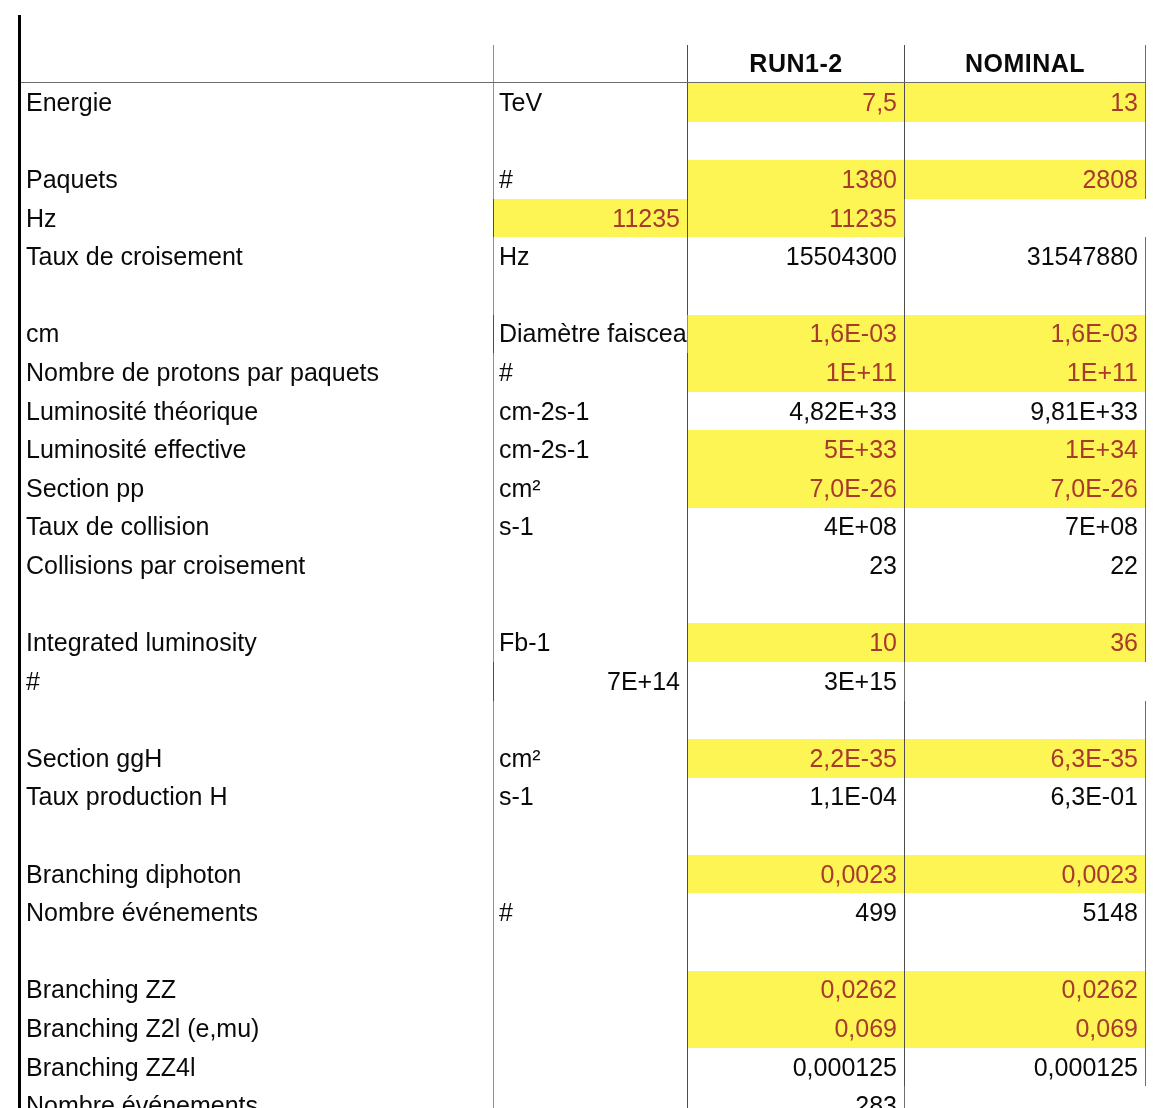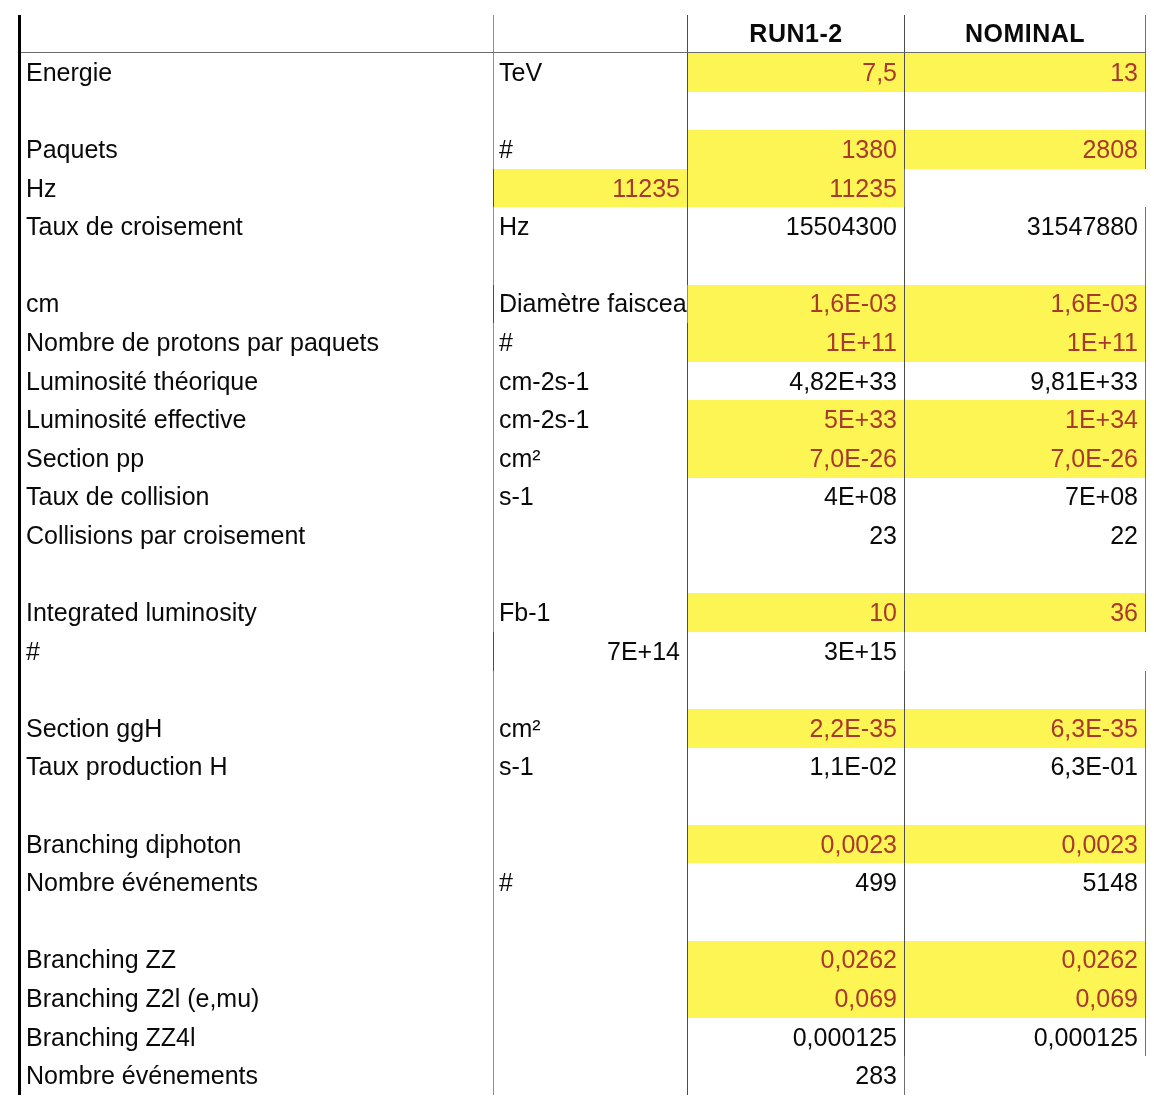--- a/index.html
+++ b/index.html
@@ -18,21 +18,21 @@
     left: 18px; top: 15px;
     width: 1128px;
     border-left: 3px solid #000000;
   }
 
   .row {
     display: grid;
     grid-template-columns: 473px 194px 217px 241px;
     height: 38.6px;
   }
-  .row.header { height: 38px; border-bottom: 1px solid var(--header-line); }
+  .row.header { height: 38px; border-bottom: 1px solid var(--header-line); margin-top: 30px; }
 
   .cell {
     display: flex;
     align-items: center;
     font-size: 25px;
     line-height: 1;
     overflow: hidden;
     white-space: nowrap;
   }
   .c-label { padding-left: 5px; border-right: 1px solid var(--line-label); }
@@ -167,21 +167,21 @@
         </div>
         <div class="row hl">
           <div class="cell c-label">Section ggH</div>
           <div class="cell c-unit">cm²</div>
           <div class="cell c-run">2,2E-35</div>
           <div class="cell c-nom">6,3E-35</div>
         </div>
         <div class="row">
           <div class="cell c-label">Taux production H</div>
           <div class="cell c-unit">s-1</div>
-          <div class="cell c-run">1,1E-02</div>
+          <div class="cell c-run">1,1E-04</div>
           <div class="cell c-nom">6,3E-01</div>
         </div>
         <div class="row">
           <div class="cell c-label"></div>
           <div class="cell c-unit"></div>
           <div class="cell c-run"></div>
           <div class="cell c-nom"></div>
         </div>
         <div class="row hl">
           <div class="cell c-label">Branching diphoton</div>

